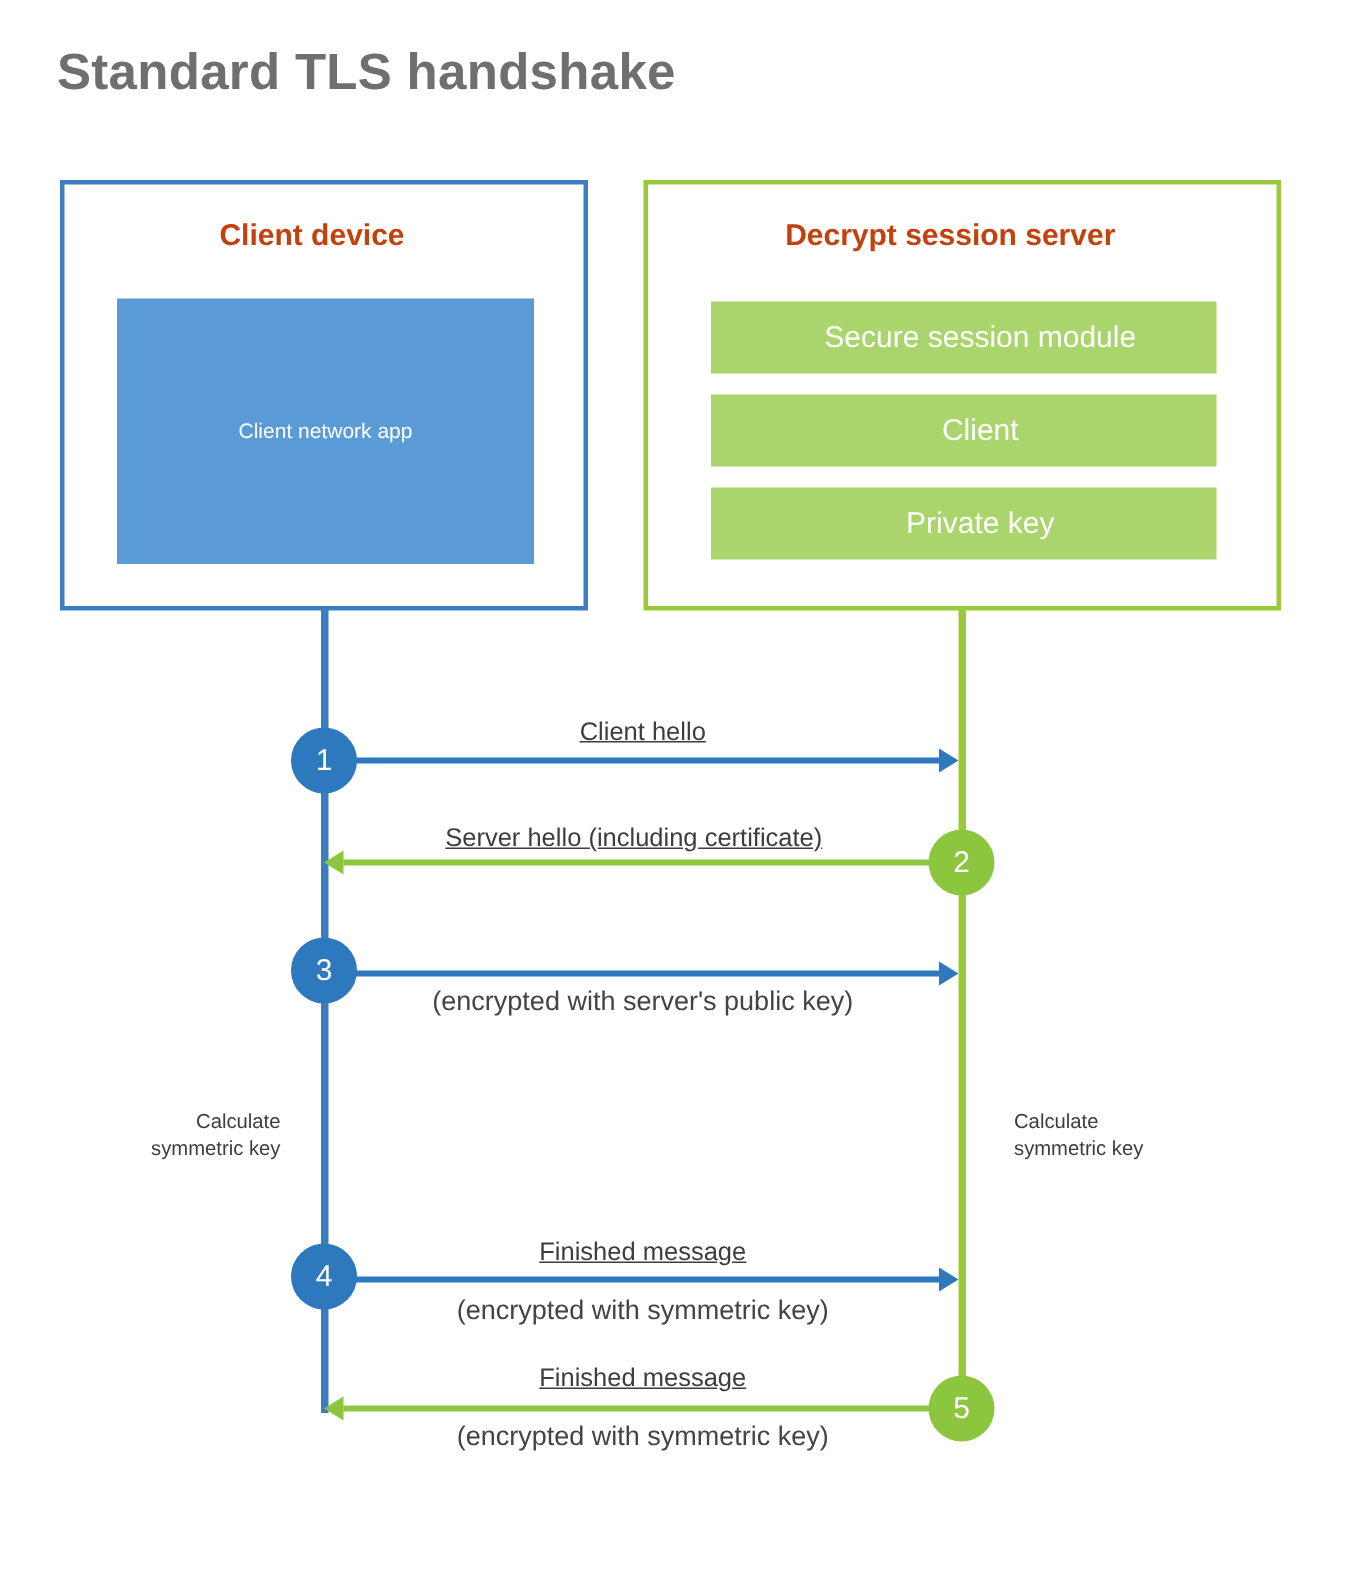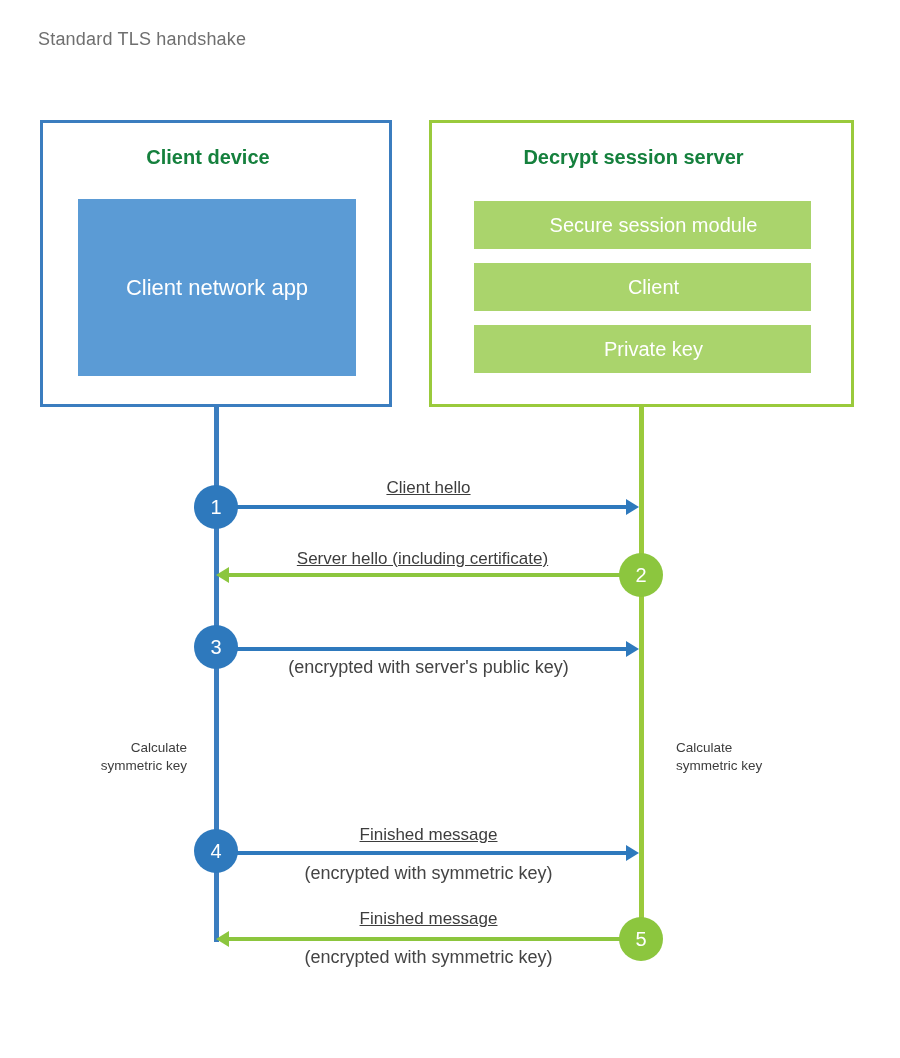--- a/index.html
+++ b/index.html
@@ -21,22 +21,22 @@
     left: 0; top: 0;
     width: 900px;
     height: 1058px;
   }
 
   
   .page-title {
     position: absolute;
     left: 38px;
     top: 29px;
-    font-size: 18px;
-    font-weight: 400;
+    font-size: 34px;
+    font-weight: 700;
     color: #6f6f6f;
     letter-spacing: 0.2px;
     white-space: nowrap;
   }
 
   
   .party-box {
     position: absolute;
     background: #ffffff;
     box-sizing: border-box;
@@ -56,33 +56,33 @@
     border: 3px solid #9ACA3C;
   }
   .party-title {
     position: absolute;
     left: 0;
     right: 16px;
     top: 23px;
     text-align: center;
     font-size: 20px;
     font-weight: bold;
-    color: #15803d;
+    color: #c2410c;
   }
 
   
   .client-app-block {
     position: absolute;
     left: 35px;
     top: 76px;
     width: 278px;
     height: 177px;
     background: #5B9BD5;
     color: #ffffff;
-    font-size: 22px;
+    font-size: 14px;
     font-weight: 300;
     display: flex;
     align-items: center;
     justify-content: center;
     text-align: left;
     line-height: 1.32;
     padding: 0 14px;
     box-sizing: border-box;
   }
 

